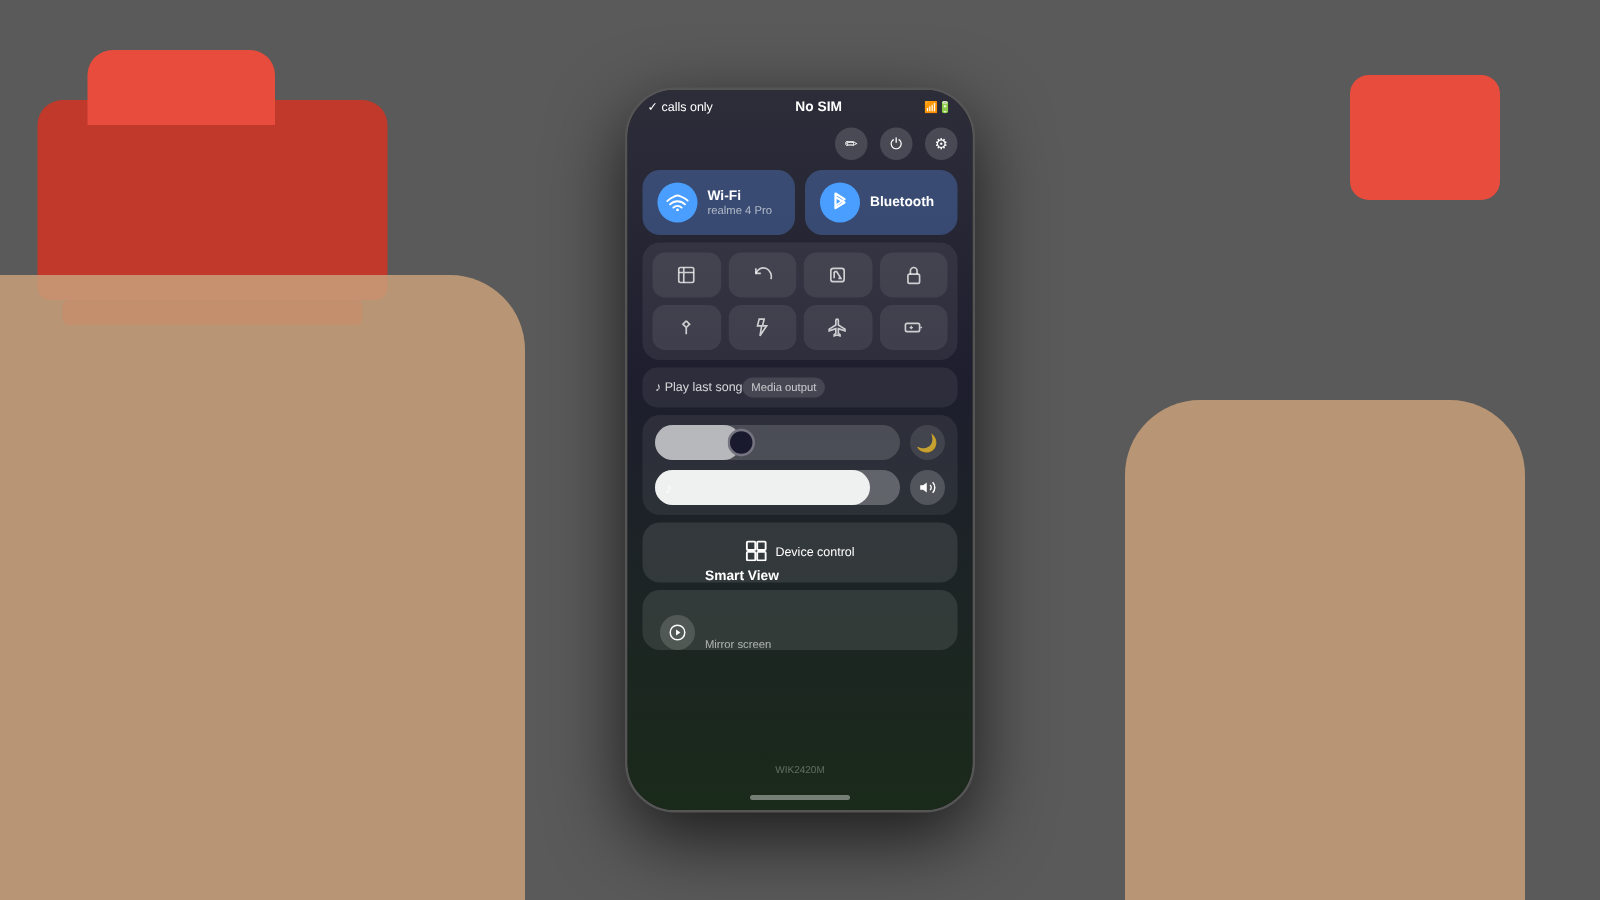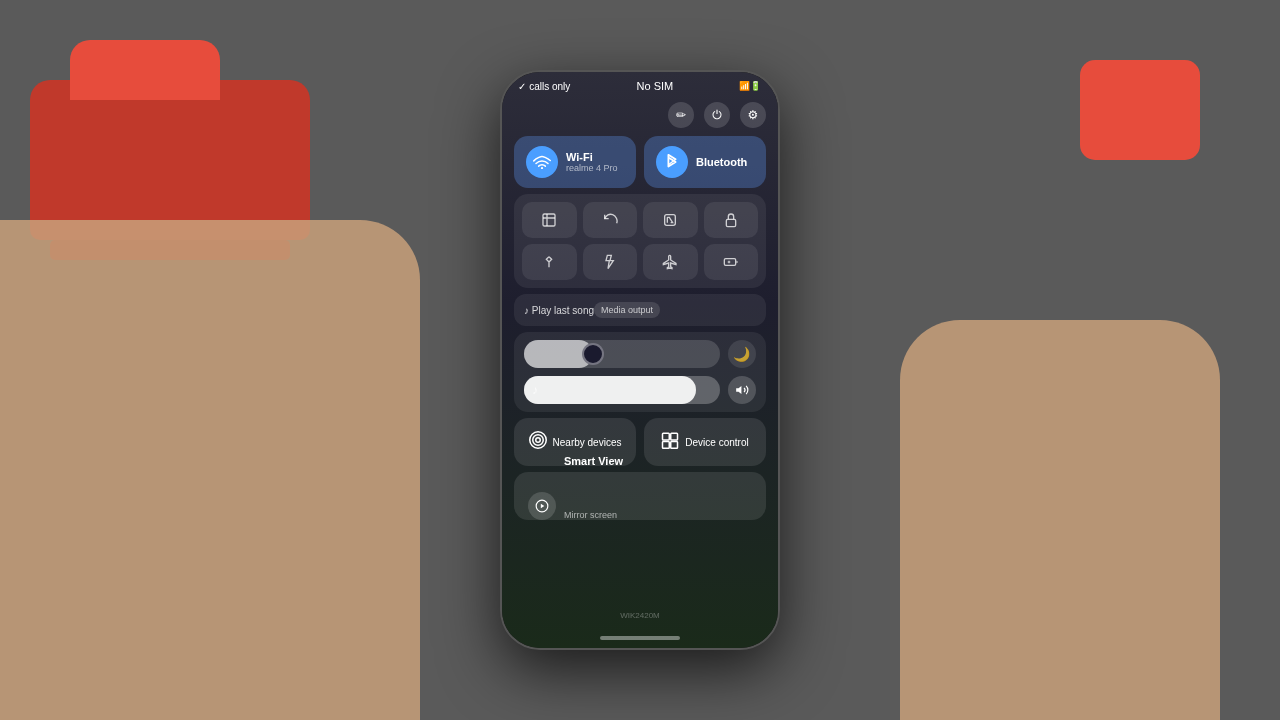--- a/index.html
+++ b/index.html
@@ -119,21 +119,21 @@
     
     .status-bar {
       display: flex;
       align-items: center;
       justify-content: space-between;
       padding: 8px 16px 4px;
       font-size: 10px;
       color: #fff;
     }
     .status-left { display: flex; align-items: center; gap: 4px; }
-    .status-center { font-size: 11px; font-weight: 400; }
+    .status-center { font-size: 11px; font-weight: 700; }
     .status-right { display: flex; align-items: center; gap: 2px; font-size: 9px; }
 
     
     .control-panel {
       flex: 1;
       padding: 4px 12px 8px;
       display: flex;
       flex-direction: column;
       gap: 6px;
     }
@@ -500,30 +500,20 @@
             <div class="slider-icon">
               <svg width="14" height="14" viewBox="0 0 24 24" fill="white">
                 <path d="M11 5L6 9H2v6h4l5 4V5z"></path>
                 <path d="M15.54 8.46a5 5 0 010 7.07M19.07 4.93a10 10 0 010 14.14" stroke="white" stroke-width="2" fill="none"></path>
               </svg>
             </div>
           </div>
         </div>
 
         <div class="bottom-row">
-          <div class="bottom-btn">
-            <span class="btn-icon">
-              <svg width="18" height="18" viewBox="0 0 24 24" stroke="white" stroke-width="2" fill="none">
-                <circle cx="12" cy="12" r="3"></circle>
-                <circle cx="12" cy="12" r="7"></circle>
-                <circle cx="12" cy="12" r="11"></circle>
-              </svg>
-            </span>
-            <span>Nearby devices</span>
-          </div>
           <div class="bottom-btn">
             <span class="btn-icon">
               <svg width="18" height="18" viewBox="0 0 24 24" stroke="white" stroke-width="2" fill="none">
                 <rect x="2" y="3" width="9" height="9" rx="1"></rect>
                 <rect x="13" y="3" width="9" height="9" rx="1"></rect>
                 <rect x="2" y="14" width="9" height="9" rx="1"></rect>
                 <rect x="13" y="14" width="9" height="9" rx="1"></rect>
               </svg>
             </span>
             <span>Device control</span>

